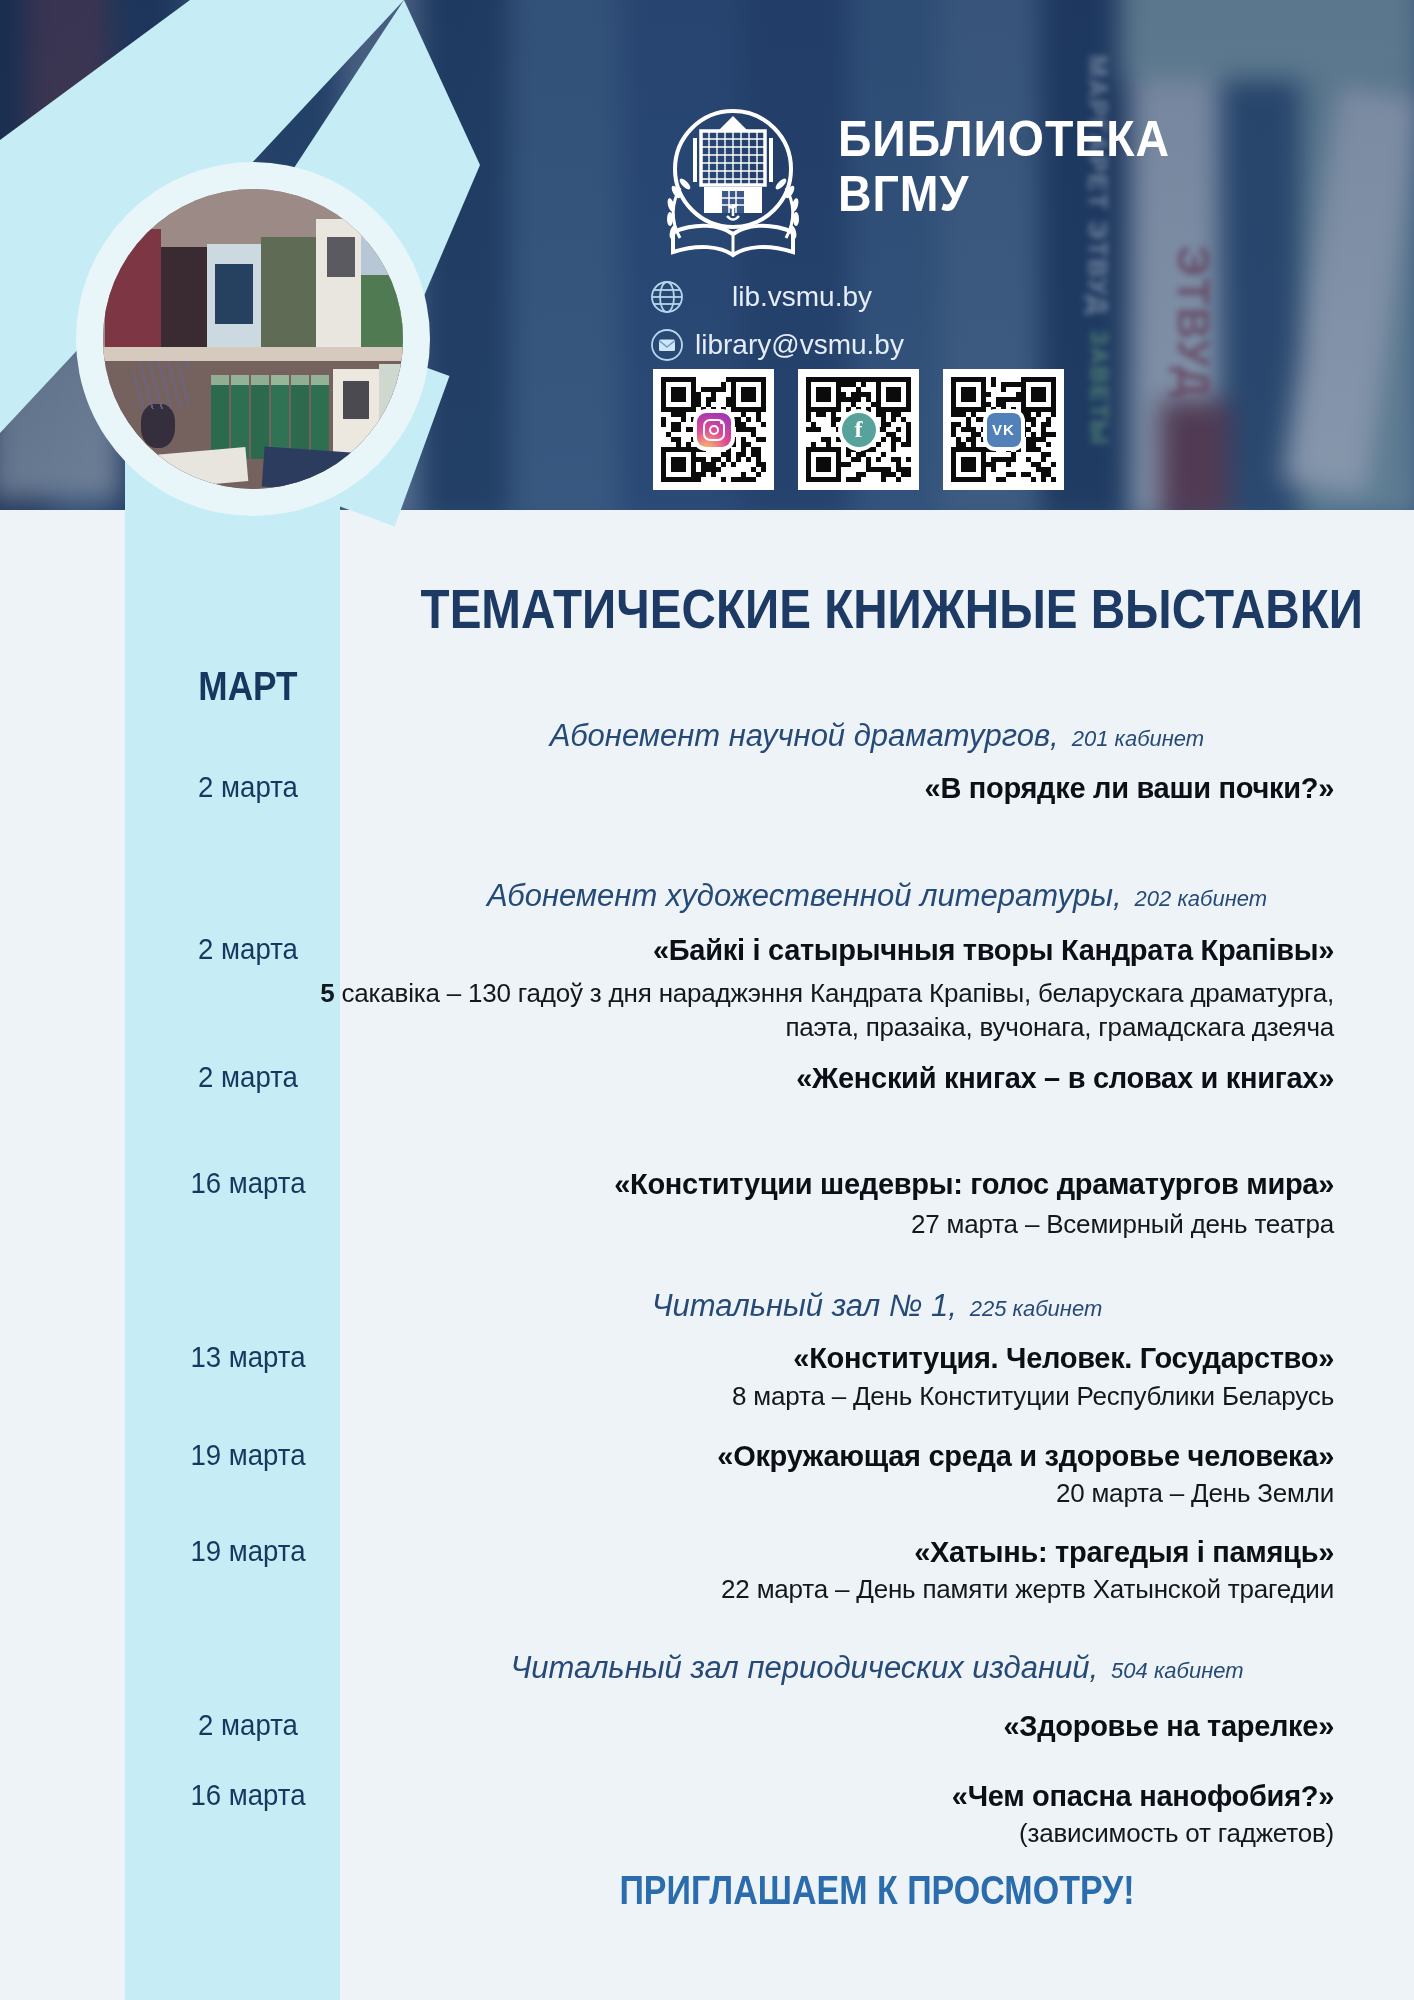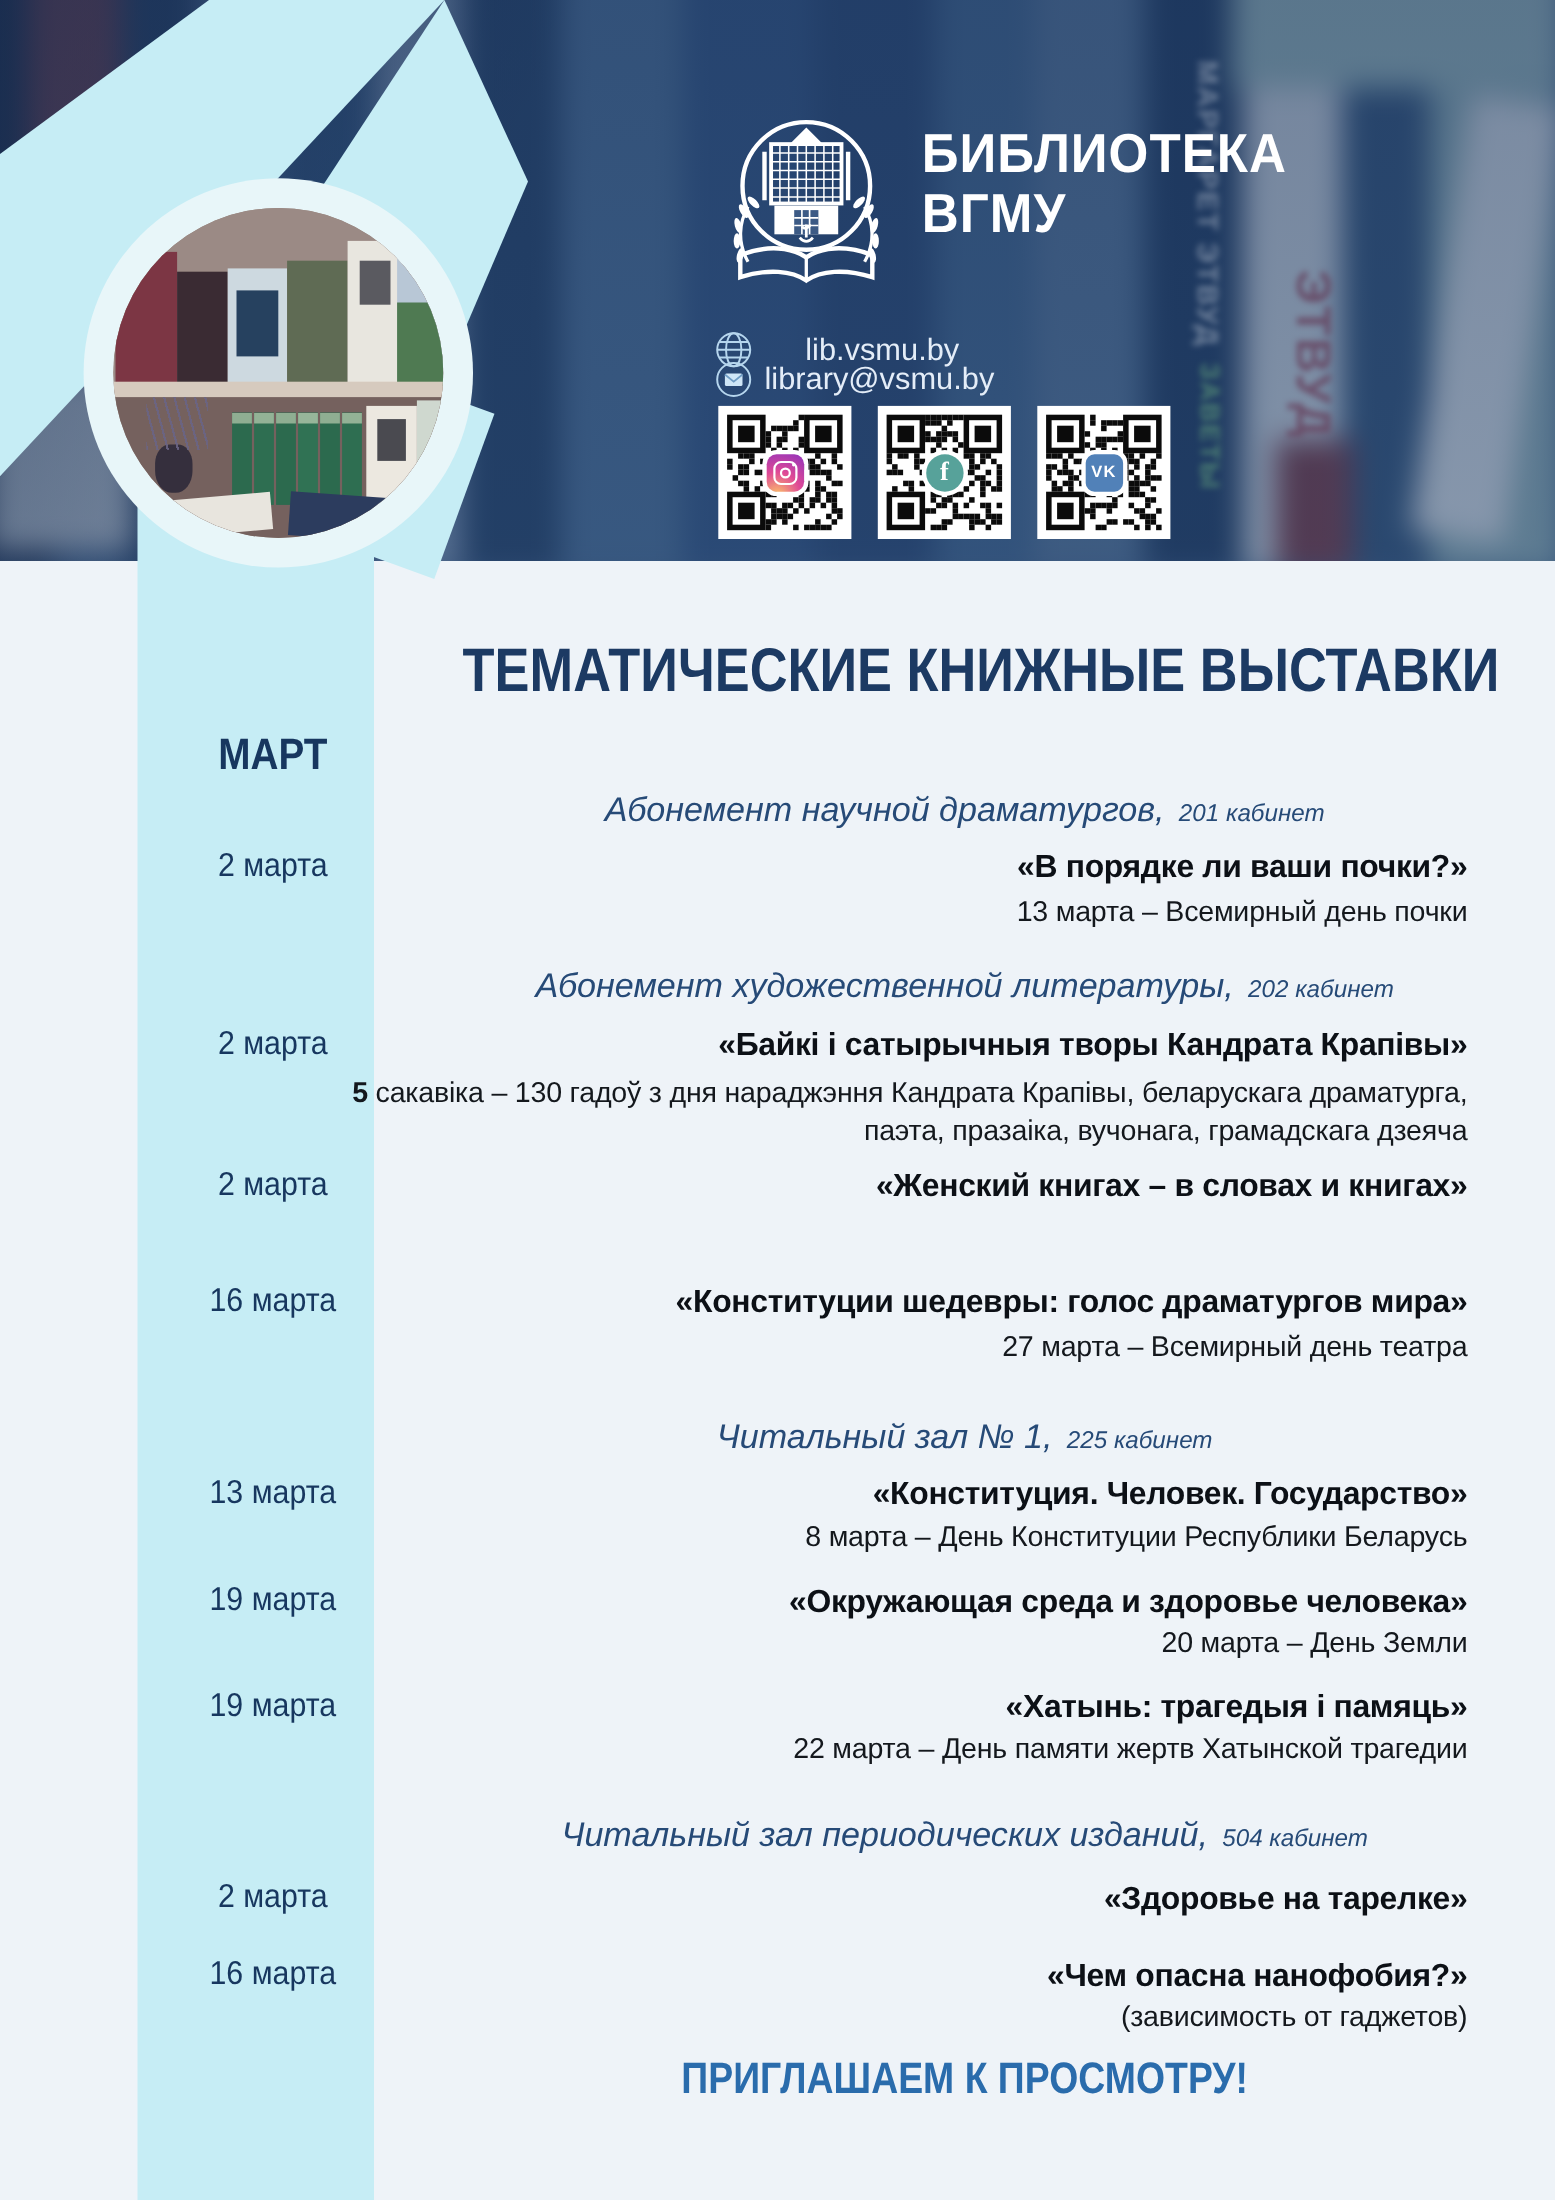--- a/index.html
+++ b/index.html
@@ -30,21 +30,21 @@
   .circ{position:absolute;left:103px;top:189px;width:300px;height:300px;border-radius:50%;overflow:hidden;background:#97867f;}
   .circ *{position:absolute;}
 
   
   .logo{position:absolute;left:640px;top:92px;}
   .brand{position:absolute;left:838px;top:112px;color:#ffffff;font-weight:700;font-size:50px;line-height:55px;
          letter-spacing:1px;transform:scaleX(.93);transform-origin:left top;white-space:nowrap;}
 
   
   .contact{position:absolute;left:650px;display:flex;align-items:center;gap:11px;color:#e4edf8;font-size:28px;}
-  .c1{top:301px;gap:48px;} .c2{top:328px;}
+  .c1{top:280px;gap:48px;} .c2{top:328px;}
 
   
   .qr{position:absolute;top:369px;width:121px;height:121px;background:#ffffff;}
   .qr-modules{position:absolute;left:8px;top:8px;width:105px;height:105px;}
   .qm{position:absolute;width:5px;height:5px;background:#0b0b0b;}
   .finder{position:absolute;width:25px;height:25px;border:5px solid #0b0b0b;}
   .finder:after{content:"";position:absolute;left:5px;top:5px;width:15px;height:15px;background:#0b0b0b;}
   .f-tl{left:0;top:0;} .f-tr{right:0;top:0;} .f-bl{left:0;bottom:0;}
   .qr-icon{position:absolute;left:50%;top:50%;width:34px;height:34px;transform:translate(-50%,-50%);
            box-shadow:0 0 0 4px #ffffff;display:flex;align-items:center;justify-content:center;}
@@ -585,21 +585,20 @@
   <div class="date" style="top:1534px">19 марта</div>
   <div class="date" style="top:1708px">2 марта</div>
   <div class="date" style="top:1778px">16 марта</div>
 
   <div class="main-title">ТЕМАТИЧЕСКИЕ КНИЖНЫЕ ВЫСТАВКИ</div>
 
   <div class="sec" style="top:718px">
     <span>Абонемент научной драматургов,</span><span class="room">201 кабинет</span>
   </div>
   <div class="ent" style="top:772px">«В порядке ли ваши почки?»</div>
-  <div class="sub" style="top:813px">13 марта – Всемирный день почки</div>
 
   <div class="sec" style="top:878px">
     <span>Абонемент художественной литературы,</span><span class="room">202 кабинет</span>
   </div>
   <div class="ent" style="top:934px">«Байкі і сатырычныя творы Кандрата Крапівы»</div>
   <div class="sub wrap" style="top:976px">
     <span class="lead">5</span><span> сакавіка – 130 гадоў з дня нараджэння Кандрата Крапівы, беларускага драматурга, паэта, празаіка, вучонага, грамадскага дзеяча</span>
   </div>
   <div class="ent" style="top:1062px">«Женский книгах – в словах и книгах»</div>
   <div class="ent" style="top:1168px">«Конституции шедевры: голос драматургов мира»</div>

